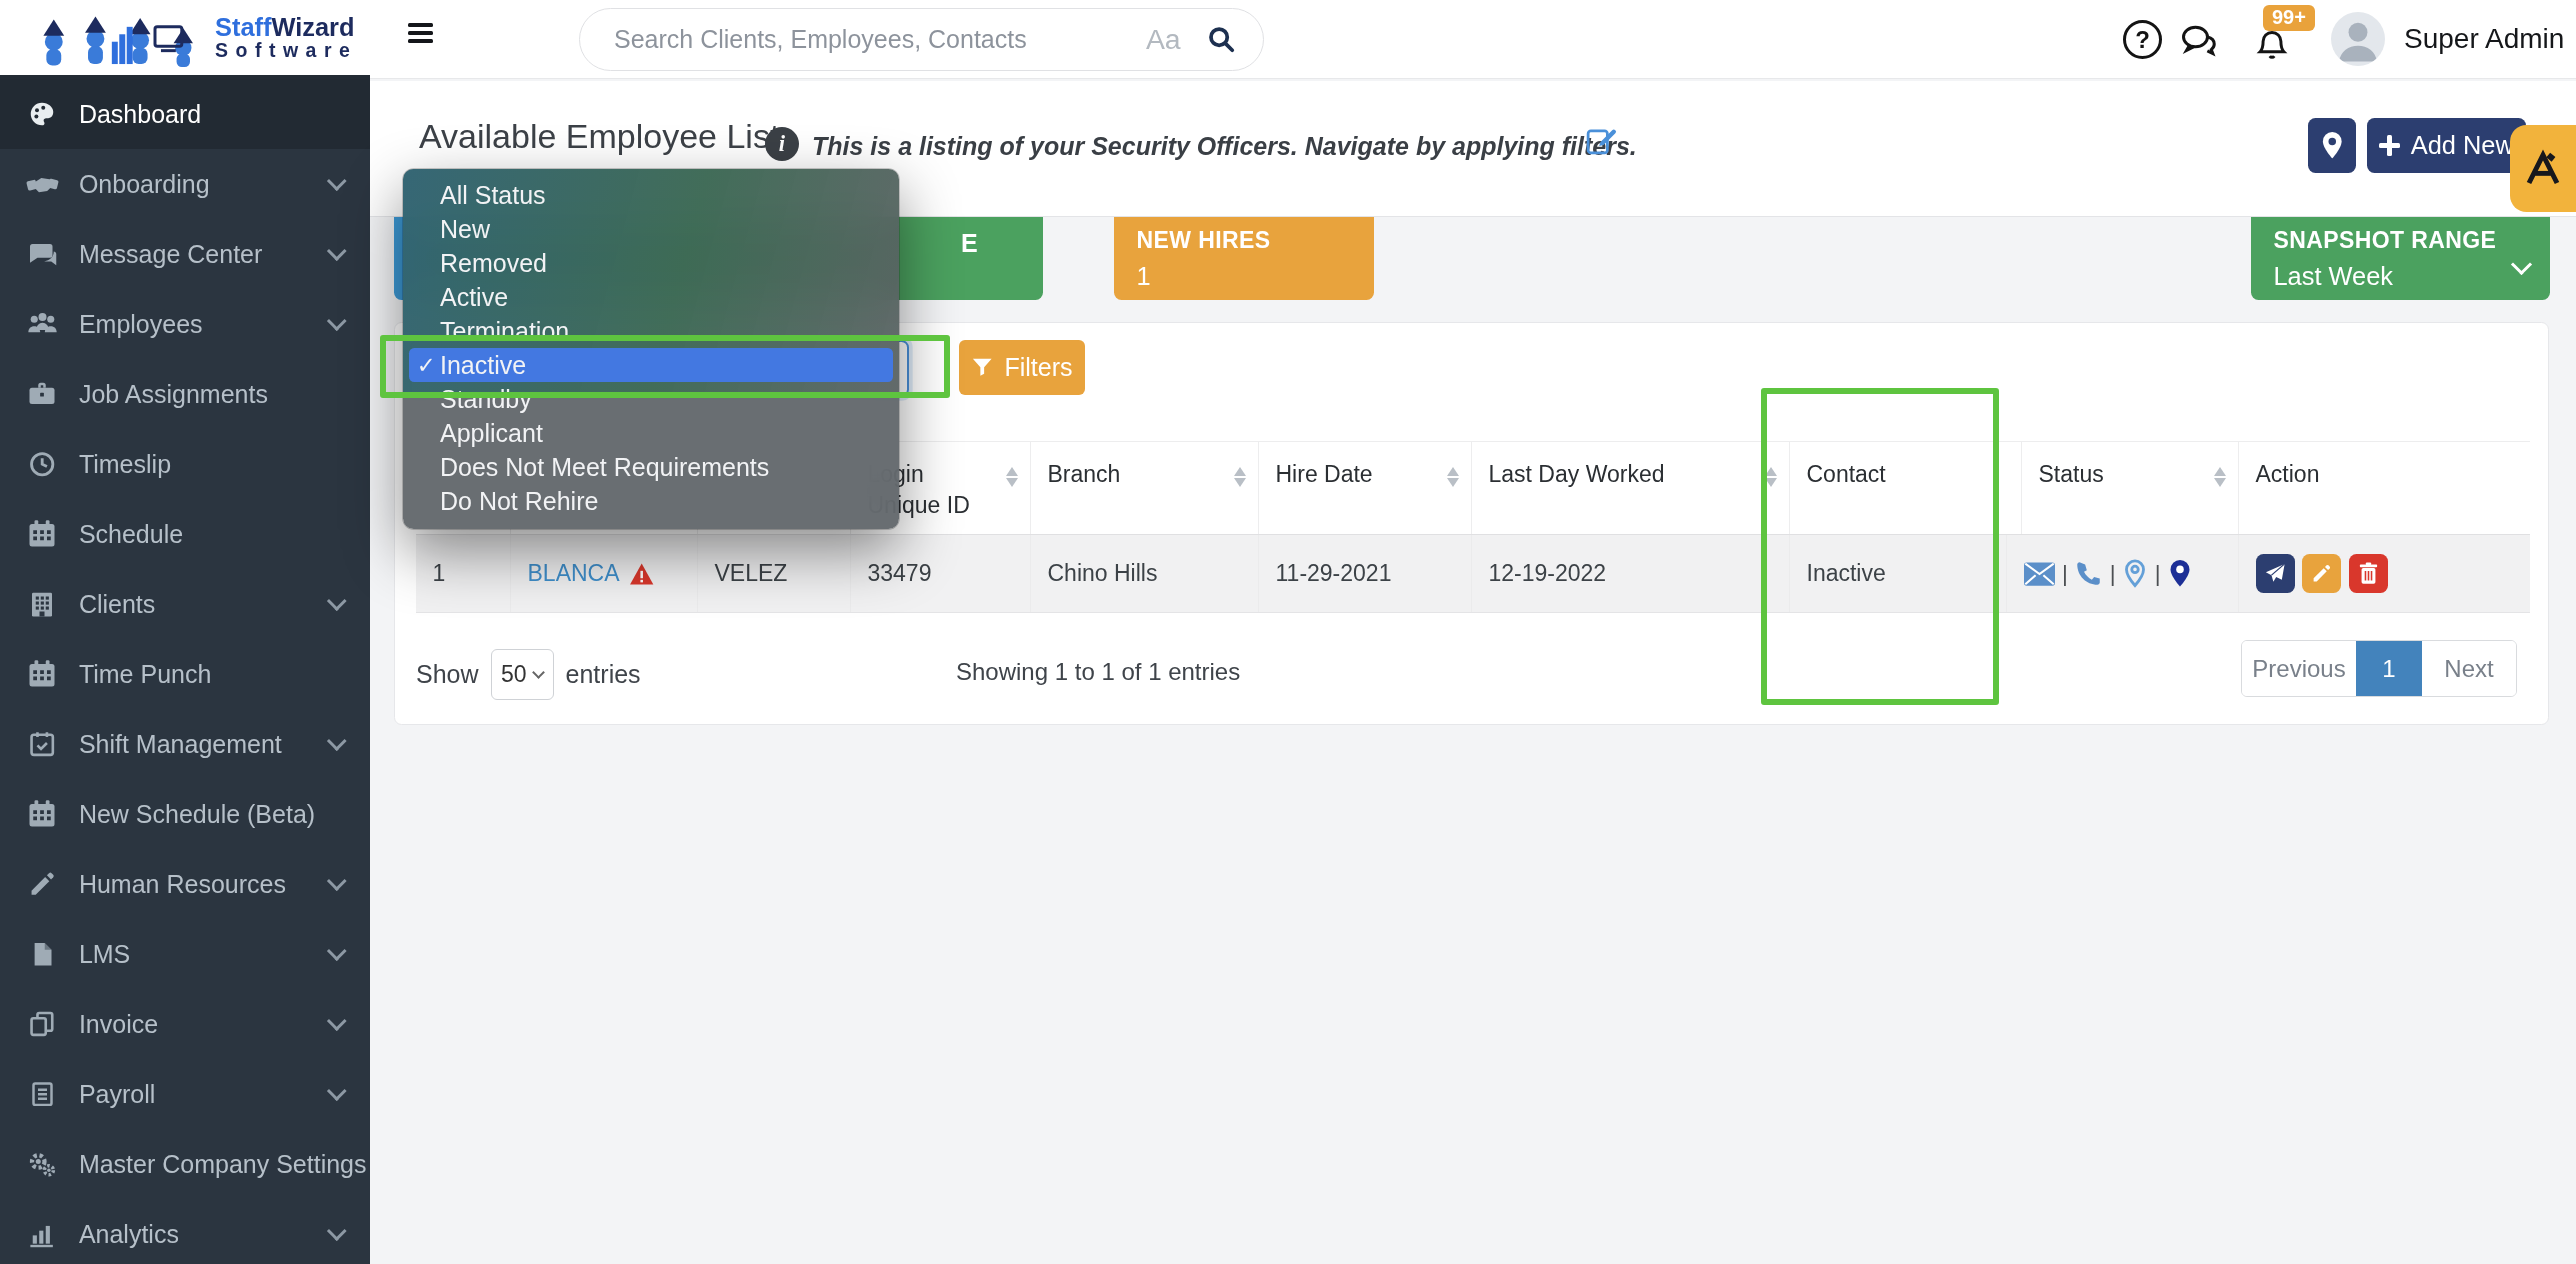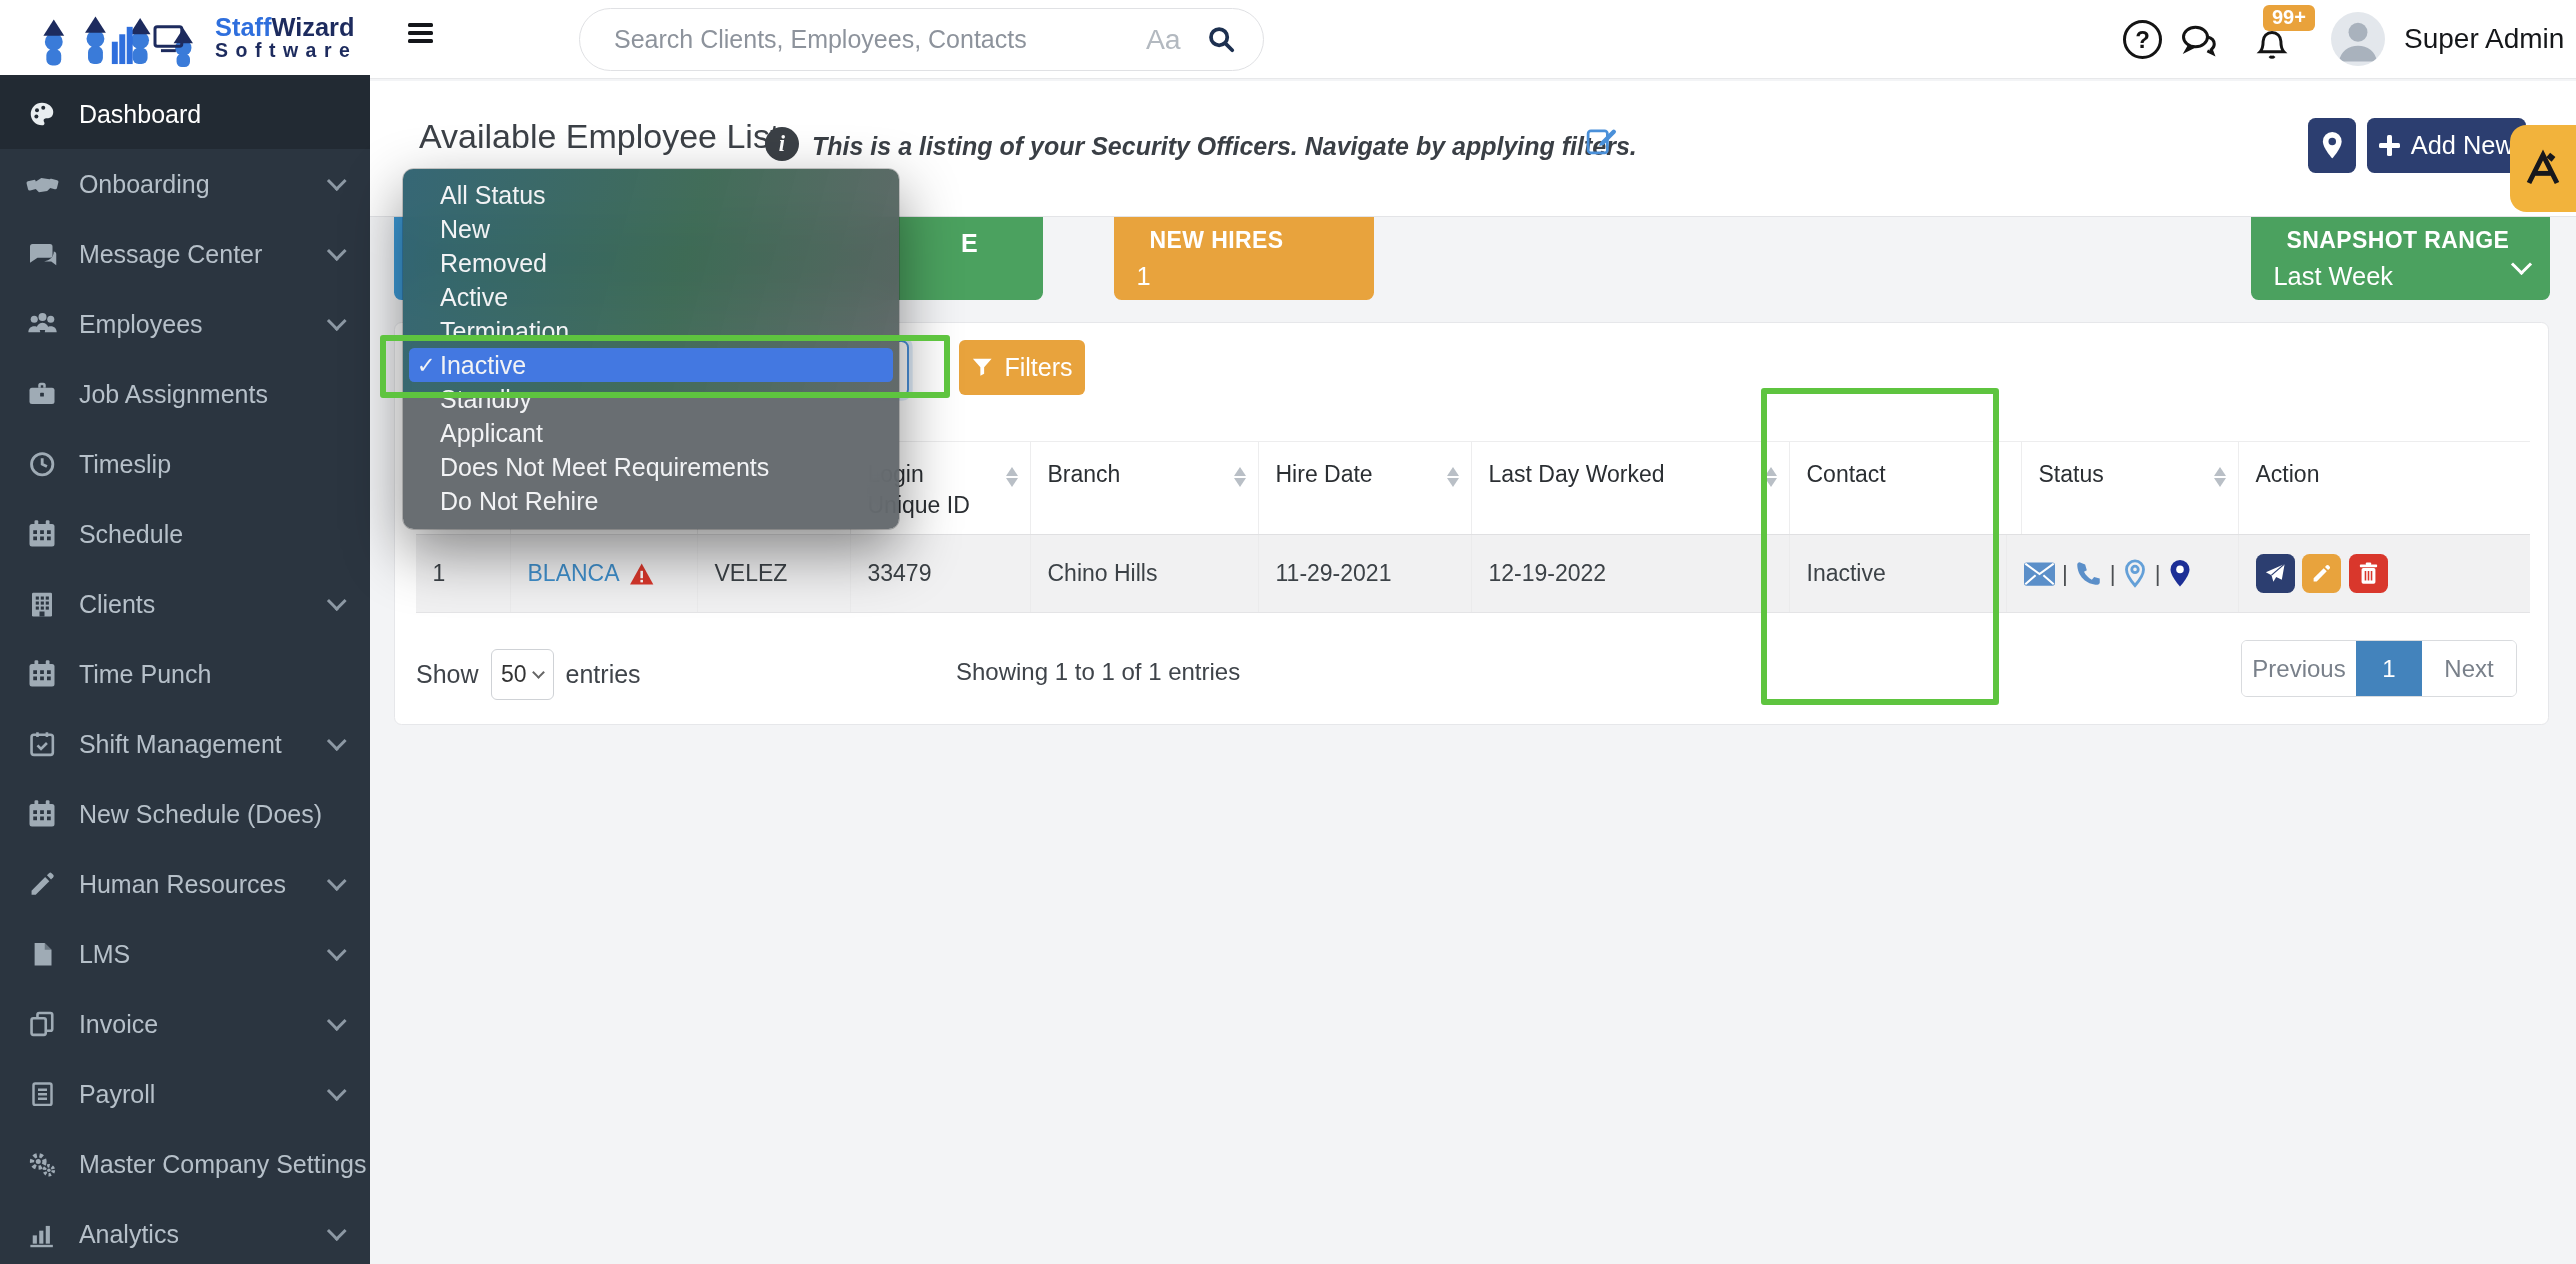--- a/index.html
+++ b/index.html
@@ -50,21 +50,21 @@
   .plus:before,.plus:after { content:""; position:absolute; background:#fff; border-radius:1.5px; }
   .plus:before { left:8.2px; top:0; width:4.5px; height:21px; } .plus:after { left:0; top:8.2px; width:21px; height:4.5px; }
   .acc-tab { position:absolute; left:2510px; top:125px; width:66px; height:87px; background:#f2b33c; border-radius:16.5px 0 0 16.5px; z-index:6; display:flex; align-items:center; justify-content:center; cursor:pointer; }
 
   
   .card { position:absolute; top:209px; height:91px; border-radius:7.5px; color:#fff; z-index:2; }
   .card-blue { left:394px; width:45px; background:#3d9bd8; }
   .card-green1 { left:419px; width:624px; background:#4ba15f; font-size:25px; font-weight:600; }
   .card-green1 span { position:absolute; left:542px; top:19.5px; }
   .card-orange { left:1114px; width:260px; background:#e8a33d; padding:18px 22.5px; }
-  .card-label { font-size:23px; font-weight:600; letter-spacing:0.4px;margin-left:13px; }
+  .card-label { font-size:23px; font-weight:600; letter-spacing:0.4px; }
   .card-value { font-size:25.4px; margin-top:7.5px; }
   .card-snap { left:2251px; width:299px; background:#4ba15f; padding:18px 22.5px; }
   .snap-chev { position:absolute; right:21px; top:48px; width:15px; height:15px; border-right:3px solid #fff; border-bottom:3px solid #fff; transform:rotate(45deg); }
 
   
   .maincard { position:absolute; left:394px; top:322px; width:2155px; height:403px; background:#fff; border:1.5px solid #e6e7ea; border-radius:7.5px; z-index:2; }
   .status-select { position:absolute; left:15px; top:16.5px; width:499px; height:57px; background:#fff; border:2.2px solid #4a90d9; border-radius:7.5px; box-shadow:0 0 0 3.7px rgba(74,144,217,.18); }
   .status-select .sel-chev { position:absolute; right:16.5px; top:19.5px; width:12px; height:12px; border-right:3px solid #333; border-bottom:3px solid #333; transform:rotate(45deg); }
   .filters-btn { position:absolute; left:564px; top:16.5px; width:126px; height:55px; background:#e8a33d; border-radius:6px; color:#fff; font-size:25px; display:flex; align-items:center; justify-content:center; gap:10.5px; cursor:pointer; }
 
@@ -294,21 +294,21 @@
               <g fill="#2b3540">
                 <rect x="5" y="9" width="3" height="3"></rect>
                 <rect x="10.5" y="9" width="3" height="3"></rect>
                 <rect x="16" y="9" width="3" height="3"></rect>
                 <rect x="5" y="14" width="3" height="3"></rect>
                 <rect x="10.5" y="14" width="3" height="3"></rect>
                 <rect x="16" y="14" width="3" height="3"></rect>
               </g>
             </svg>
           </span>
-        <span class="nlabel">New Schedule (Does)</span>
+        <span class="nlabel">New Schedule (Beta)</span>
       </div>
       <div class="nav-item">
         <span class="nicon">
             <svg width="28.4" height="28.4" viewBox="0 0 24 24" fill="currentColor">
               <path d="M3 17.5V21h3.5L18 9.5 14.5 6z"></path>
               <path d="M16 4.5L19.5 8l1.8-1.8a1.5 1.5 0 0 0 0-2.1l-1.4-1.4a1.5 1.5 0 0 0-2.1 0z"></path>
             </svg>
           </span>
         <span class="nlabel">Human Resources</span>
         <span class="chev"></span>

